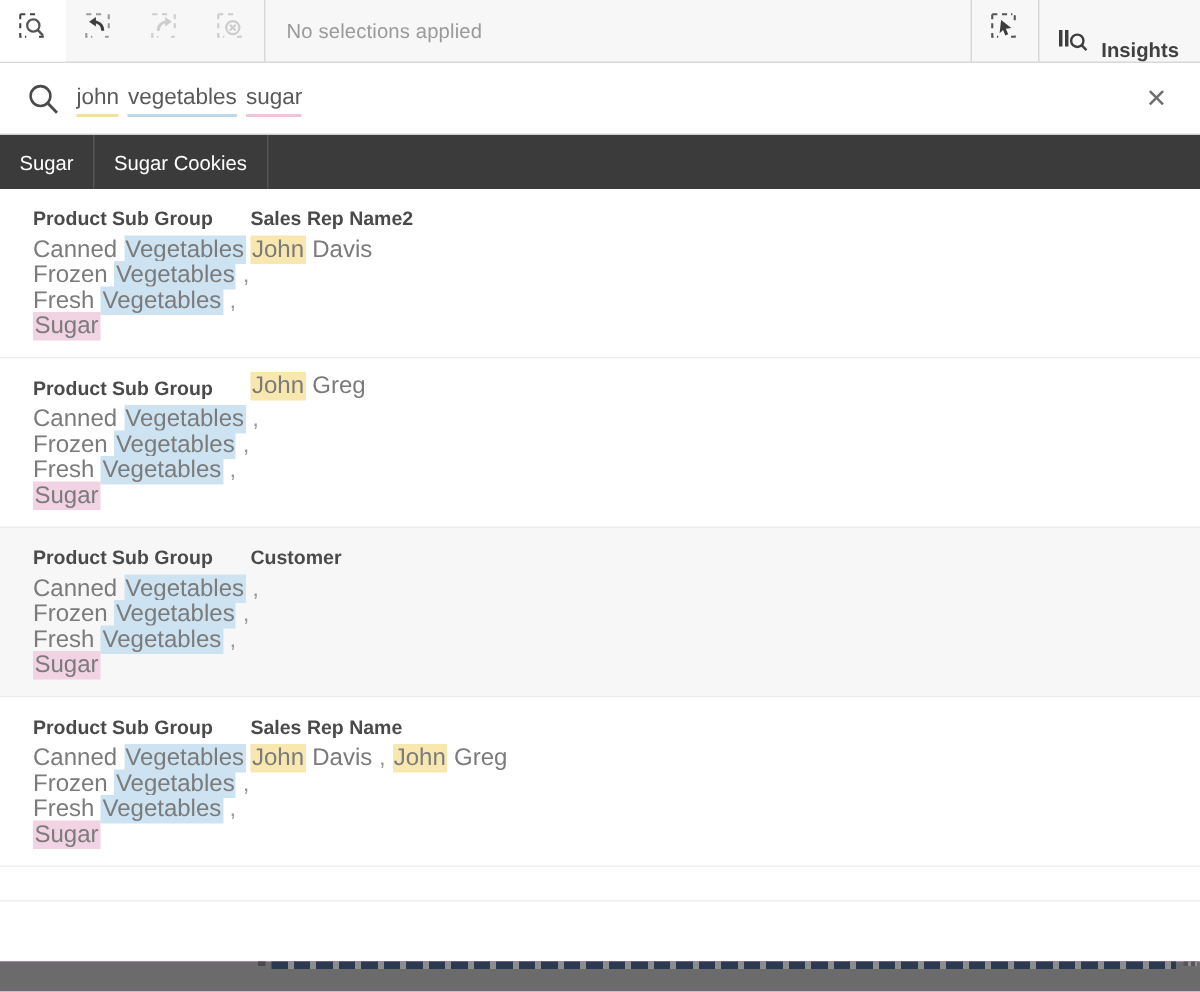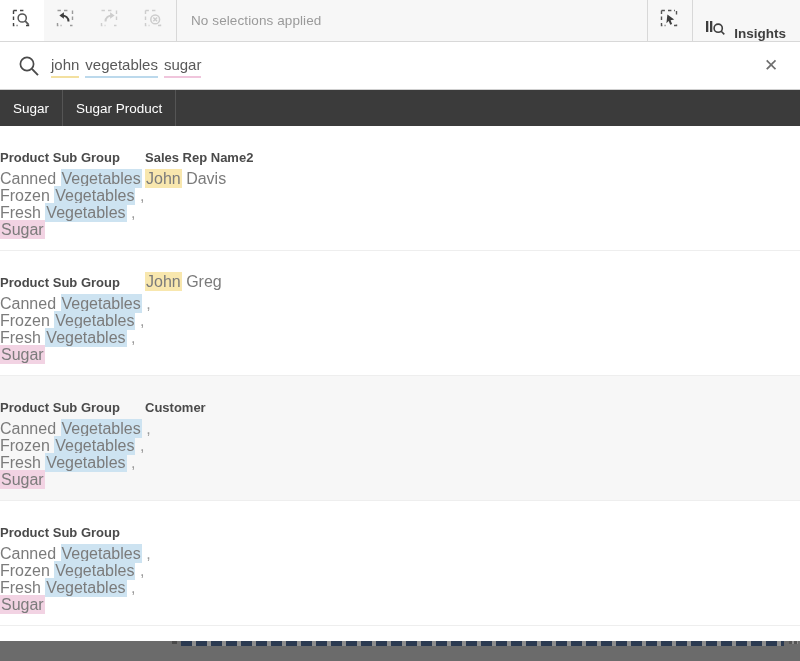--- a/index.html
+++ b/index.html
@@ -160,21 +160,21 @@
     display: flex;
     padding: 10px 0 12px 0;
     border-bottom: 1px solid #eeeeee;
     background: #ffffff;
     cursor: pointer;
   }
   .result-row.alt {
     background: #f7f7f7;
   }
   .result-col {
-    margin-top: 12px;
+    padding-left: 22px;
   }
   .result-col.col-left { width: 145px; }
   .result-col.col-right { flex: 1; }
   .col-title {
     font-size: 13px;
     font-weight: bold;
     color: #4a4a4a;
     line-height: 19px;
     margin-bottom: 3px;
     white-space: nowrap;
@@ -338,21 +338,21 @@
         <span class="term" style="--uc: #bcd9ec;">vegetables</span>
         <span class="term" style="--uc: #f0c5dc;">sugar</span>
       </div>
     <div class="clear-search">
       <span>✕</span>
     </div>
   </div>
 
   <div class="tabbar" id="tabbar">
     <div class="tab">Sugar</div>
-      <div class="tab">Sugar Product</div>
+      <div class="tab">Sugar Cookies</div>
       <div class="tabbar-filler"></div>
   </div>
 
   <div class="results" id="results">
       <div class="result-row">
         <div class="result-col col-left">
           <div class="col-title">Product Sub Group</div>
           <div class="col-values">
             <div class="vline"><span>Canned </span><span class="hl hl-blue">Vegetables</span><span class="sep"> ,</span></div>
             <div class="vline"><span>Frozen </span><span class="hl hl-blue">Vegetables</span><span class="sep"> ,</span></div>
@@ -398,20 +398,26 @@
         </div>
       </div>
       <div class="result-row">
         <div class="result-col col-left">
           <div class="col-title">Product Sub Group</div>
           <div class="col-values">
             <div class="vline"><span>Canned </span><span class="hl hl-blue">Vegetables</span><span class="sep"> ,</span></div>
             <div class="vline"><span>Frozen </span><span class="hl hl-blue">Vegetables</span><span class="sep"> ,</span></div>
             <div class="vline"><span>Fresh </span><span class="hl hl-blue">Vegetables</span><span class="sep"> ,</span></div>
             <div class="vline"><span class="hl hl-pink">Sugar</span></div>
+          </div>
+        </div>
+        <div class="result-col col-right">
+          <div class="col-title">Sales Rep Name</div>
+          <div class="col-values">
+            <div class="vline"><span class="hl hl-yellow">John</span><span> Davis</span><span class="sep"> , </span><span class="hl hl-yellow">John</span><span> Greg</span></div>
           </div>
         </div>
       </div>
       <div class="result-row"></div>
     </div>
 
 
   <div class="bottom-strip">
     <div class="dashed-tick-left"></div>
     <div class="dashed-line"></div>

